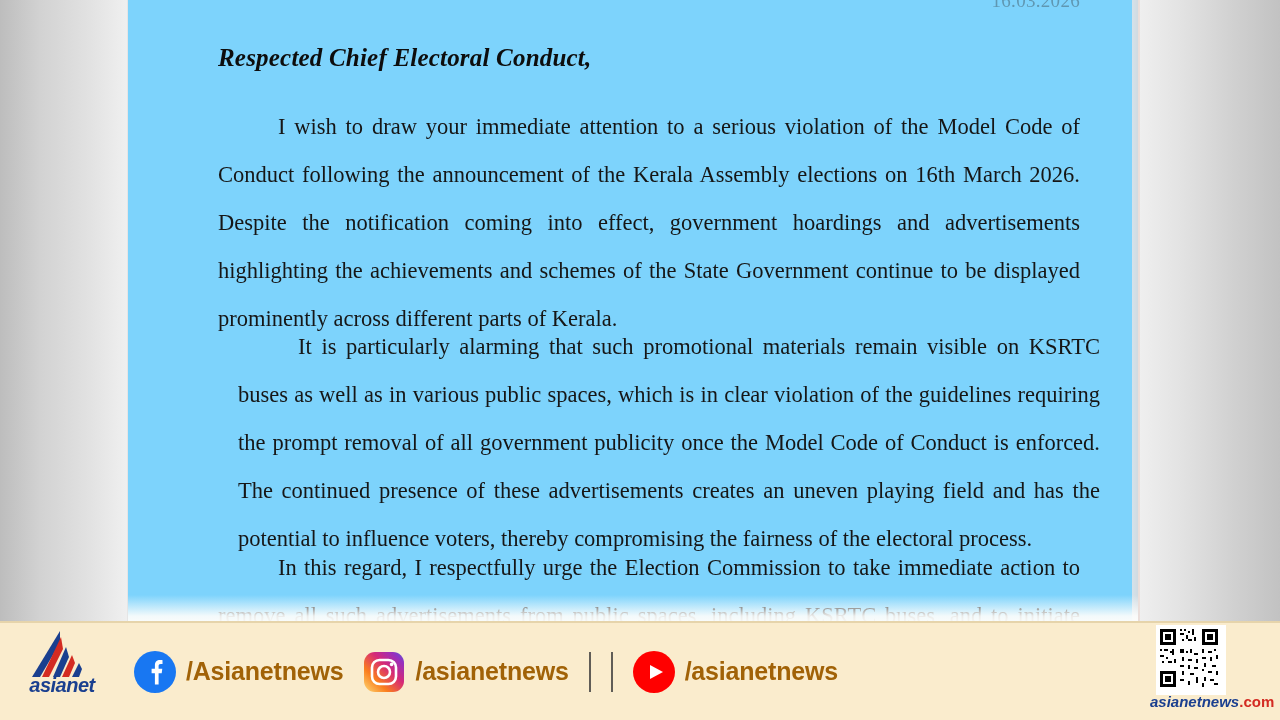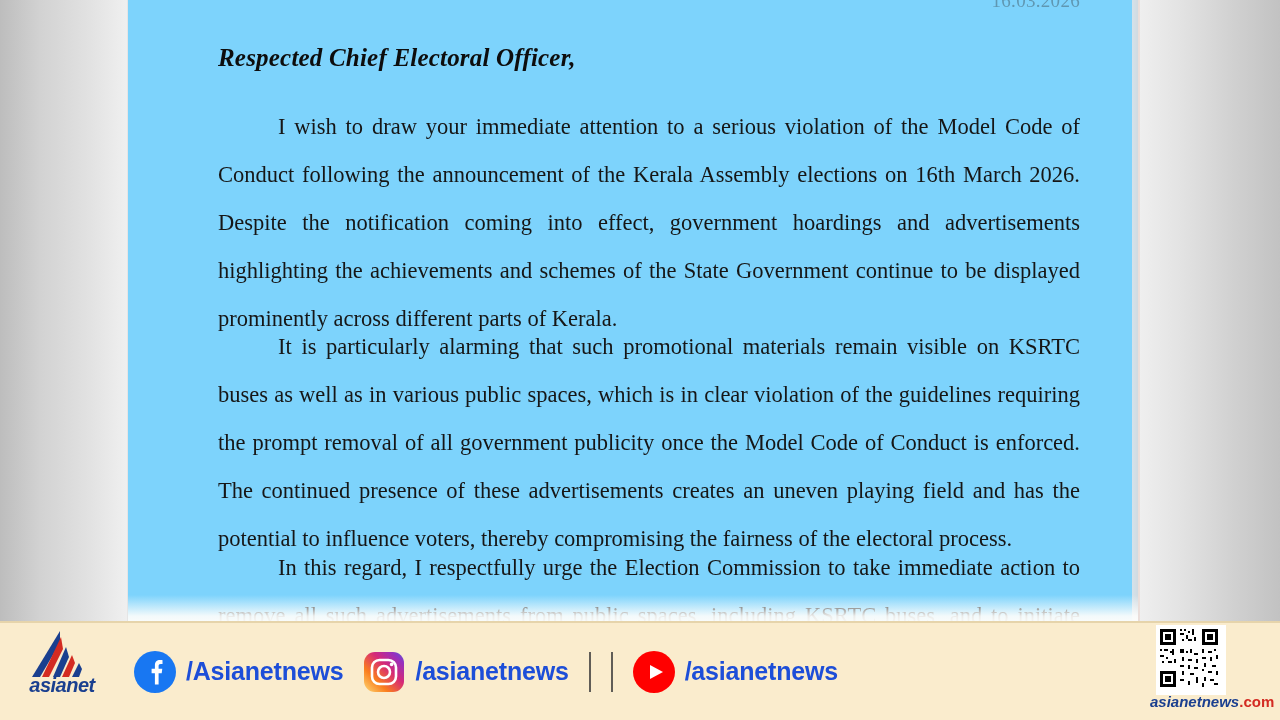--- a/index.html
+++ b/index.html
@@ -92,21 +92,21 @@
     left: 0;
     width: 862px;
     font-size: 22.5px;
     line-height: 48px;
     text-align: justify;
     text-indent: 60px;
     color: #161616;
     hyphens: none;
   }
   .para.p1 { top: 103px; }
-  .para.p2 { top: 323px; }
+  .para.p2 { top: 323px; margin-left: 20px; }
   .para.p3 { top: 544px; }
 
   
   .page-fade {
     position: absolute;
     left: 128px;
     top: 595px;
     width: 1010px;
     height: 30px;
     background: linear-gradient(180deg, rgba(253,253,251,0) 0%, rgba(253,253,251,.92) 70%, #fdfdfb 100%);
@@ -175,21 +175,21 @@
   }
   .social {
     display: flex;
     align-items: center;
     gap: 10px;
     padding: 0 10px;
   }
   .social .handle {
     font-size: 25px;
     font-weight: bold;
-    color: #1d4ed8;
+    color: #a16207;
     letter-spacing: -0.2px;
     white-space: nowrap;
   }
   .divider {
     width: 2px;
     height: 40px;
     background: #3a3a3a;
     opacity: .8;
     margin: 0 10px;
   }
@@ -231,21 +231,21 @@
 </head>
 <body>
 
 <div class="screen">
   <div class="backdrop"></div>
 
   <div class="page-edge-left"></div>
   <div class="page">
     <div class="doc-body">
       <div class="date-line">16.03.2026</div>
-      <div class="salutation">Respected Chief Electoral Officer,</div>
+      <div class="salutation">Respected Chief Electoral Conduct,</div>
       <div class="para p1">I wish to draw your immediate attention to a serious violation of the Model Code of Conduct following the announcement of the Kerala Assembly elections on 16th March 2026. Despite the notification coming into effect, government hoardings and advertisements highlighting the achievements and schemes of the State Government continue to be displayed prominently across different parts of Kerala.</div>
       <div class="para p2">It is particularly alarming that such promotional materials remain visible on KSRTC buses as well as in various public spaces, which is in clear violation of the guidelines requiring the prompt removal of all government publicity once the Model Code of Conduct is enforced. The continued presence of these advertisements creates an uneven playing field and has the potential to influence voters, thereby compromising the fairness of the electoral process.</div>
       <div class="para p3">In this regard, I respectfully urge the Election Commission to take immediate action to remove all such advertisements from public spaces, including KSRTC buses, and to initiate appropriate disciplinary action against those responsible for this</div>
     </div>
   </div>
   <div class="page-edge-right"></div>
   <div class="page-fade"></div>
 
   <div class="bottom-bar">
 

